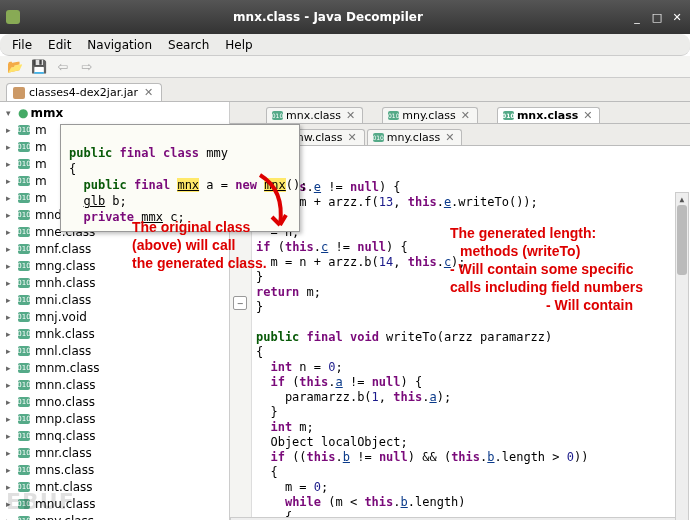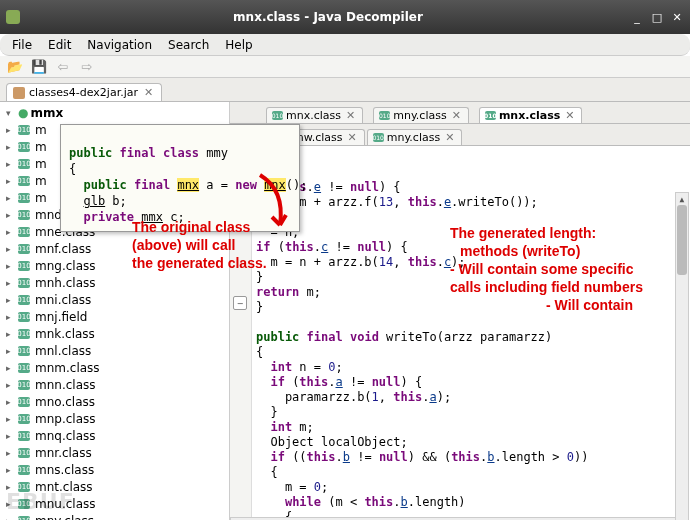--- a/index.html
+++ b/index.html
@@ -17,21 +17,21 @@
 .filetab { background: #fff; border: 1px solid #bbb; border-bottom: none; border-radius: 4px 4px 0 0; padding: 2px 6px; font-size: 11px; display: flex; align-items: center; gap: 4px; }
 .filetab .ic { width: 12px; height: 12px; background: #c96; border-radius: 2px; }
 .closex { font-size: 11px; color: #777; cursor: pointer; padding: 0 2px; }
 .main { display: flex; height: 430px; }
 .sidebar { width: 230px; border-right: 1px solid #ccc; overflow: hidden; background: #fff; position: relative; }
 .tree { font-size: 12px; padding: 2px 0; }
 .treerow { display: flex; align-items: center; height: 17px; padding-left: 6px; gap: 2px; cursor: pointer; white-space: nowrap; }
 .handle { width: 10px; font-size: 9px; color: #666; }
 .cls-ic { width: 12px; height: 10px; background: #5a8; border-radius: 2px; font-size: 7px; color: #fff; display: flex; align-items: center; justify-content: center; margin-right: 3px; }
 .editor { flex: 1; display: flex; flex-direction: column; background: #fff; position: relative; }
-.ed-tabs { display: flex; background: #edece9; border-bottom: 1px solid #bbb; height: 22px; align-items: flex-end; padding-left: 36px; gap: 10px; }
+.ed-tabs { display: flex; background: #edece9; border-bottom: 1px solid #bbb; height: 22px; align-items: flex-end; padding-left: 36px; gap: 19px; }
 .ed-tabs2 { display: flex; background: #edece9; border-bottom: 1px solid #bbb; height: 22px; align-items: flex-end; padding-left: 36px; gap: 2px; }
 .etab { background: #f6f6f4; border: 1px solid #bbb; border-bottom: none; border-radius: 3px 3px 0 0; padding: 1px 5px; font-size: 11px; display: flex; align-items: center; gap: 3px; }
 .etab.active { background: #fff; font-weight: bold; }
 .etab .ic2 { width: 11px; height: 9px; background: #5a8; border-radius: 2px; font-size: 6px; color: #fff; display: flex; align-items: center; justify-content: center; }
 .code { flex: 1; font-family: "DejaVu Sans Mono", monospace; font-size: 12px; padding: 4px 6px 4px 26px; line-height: 15px; white-space: pre; overflow: hidden; position: relative; background: #fff; }
 .kw-pub { color: #085a08; font-weight: bold; }
 .kw-other { color: #7a0a7a; font-weight: bold; }
 .fld { color: #0a3a8a; text-decoration: underline; }
 .num { color: #1a1a8a; }
 .popup { position: absolute; left: 60px; top: 124px; width: 240px; background: #fcfcf6; border: 1px solid #999; box-shadow: 2px 2px 4px rgba(0,0,0,.25); font-family: "DejaVu Sans Mono", monospace; font-size: 12px; padding: 4px 8px 6px; line-height: 16px; z-index: 20; white-space: pre; }
@@ -142,21 +142,21 @@
           <span>mnh.class</span>
         </div>
         <div class="treerow">
           <span class="handle">▸</span>
           <span class="cls-ic">010</span>
           <span>mni.class</span>
         </div>
         <div class="treerow">
           <span class="handle">▸</span>
           <span class="cls-ic">010</span>
-          <span>mnj.field</span>
+          <span>mnj.void</span>
         </div>
         <div class="treerow">
           <span class="handle">▸</span>
           <span class="cls-ic">010</span>
           <span>mnk.class</span>
         </div>
         <div class="treerow">
           <span class="handle">▸</span>
           <span class="cls-ic">010</span>
           <span>mnl.class</span>

